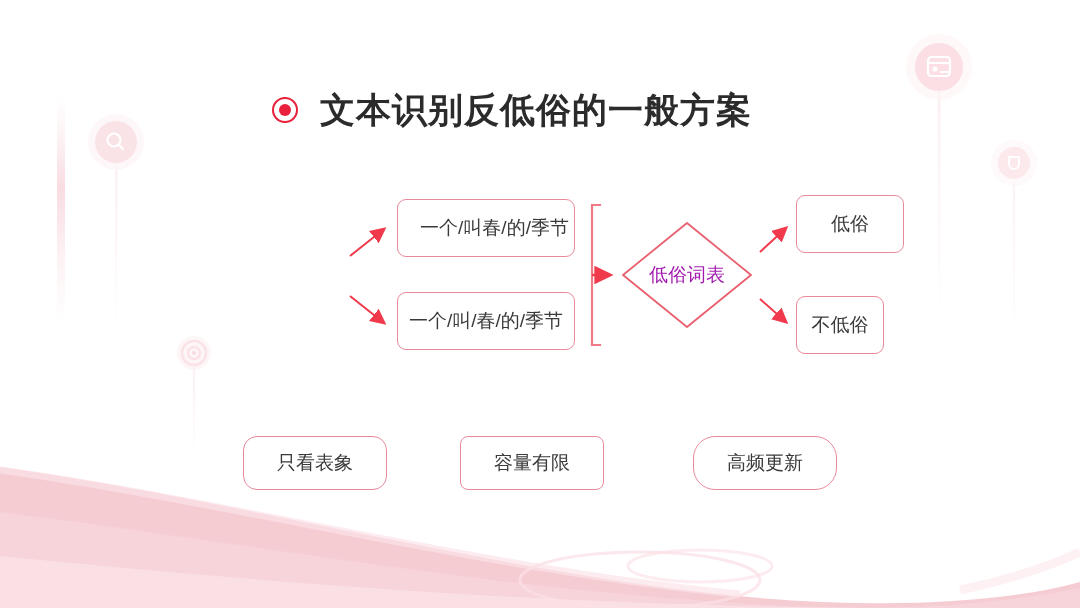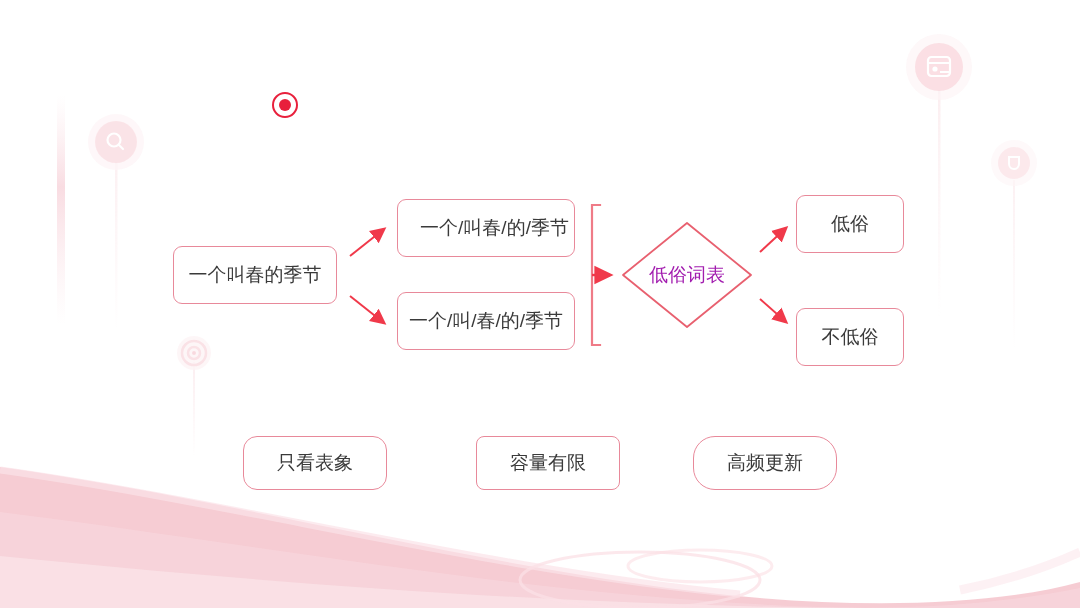--- a/index.html
+++ b/index.html
@@ -76,31 +76,31 @@
     justify-content: center;
     color: #3a3a3a;
     font-size: 19px;
     white-space: nowrap;
   }
 
   .node-input  { left: 173px; top: 246px; width: 164px; height: 58px; }
   .node-seg-a  { left: 397px; top: 199px; width: 178px; height: 58px; padding-left: 17px; }
   .node-seg-b  { left: 397px; top: 292px; width: 178px; height: 58px; }
   .node-out-a  { left: 796px; top: 195px; width: 108px; height: 58px; }
-  .node-out-b  { left: 796px; top: 308px; width: 108px; height: 58px; text-align: right; }
+  .node-out-b  { left: 796px; top: 296px; width: 88px; height: 58px; text-align: right; }
 
   .node-issue {
     top: 436px;
     width: 144px;
     height: 54px;
     font-size: 19px;
     border-radius: 8px;
   }
   .issue-1 { left: 243px; border-radius: 14px; }
-  .issue-2 { left: 476px; text-align: right; }
+  .issue-2 { left: 460px; text-align: right; }
   .issue-3 { left: 693px; border-radius: 22px; }
 
   
   .diamond-wrap {
     position: absolute;
     left: 619px;
     top: 219px;
     width: 136px;
     height: 112px;
   }
@@ -187,20 +187,21 @@
         <ellipse cx="640" cy="580" rx="120" ry="28" fill="none" stroke="#fbe0e5" stroke-width="3" opacity="0.75"></ellipse>
         <ellipse cx="700" cy="566" rx="72" ry="16" fill="none" stroke="#fbe0e5" stroke-width="3" opacity="0.6"></ellipse>
       </g>
     </svg>
   </div>
 
   <div class="title-row">
     <span class="bullet">
       <i></i>
     </span>
+    <span class="title-text">文本识别反低俗的一般方案</span>
   </div>
 
   <div class="flow">
 
     <svg class="arrows" viewBox="0 0 1080 608" xmlns="http://www.w3.org/2000/svg">
       <defs>
         <marker id="ah" markerWidth="9" markerHeight="9" refX="6.5" refY="4.5" orient="auto" markerUnits="strokeWidth">
           <path d="M0,0.6 L8,4.5 L0,8.4 Z" fill="#f0394a"></path>
         </marker>
       </defs>
@@ -220,23 +221,20 @@
 
       <g>
         <line x1="760" y1="252" x2="786" y2="228" stroke="#f0394a" stroke-width="2" marker-end="url(#ah)"></line>
       </g>
 
       <g>
         <line x1="760" y1="299" x2="786" y2="322" stroke="#f0394a" stroke-width="2" marker-end="url(#ah)"></line>
       </g>
     </svg>
 
-    <div class="node node-input">
-      <span>一个叫春的季节</span>
-    </div>
 
     <div class="node node-seg-a">
       <span>一个/叫春/的/季节</span>
     </div>
 
     <div class="node node-seg-b">
       <span>一个/叫/春/的/季节</span>
     </div>
 
     <div class="diamond-wrap">

